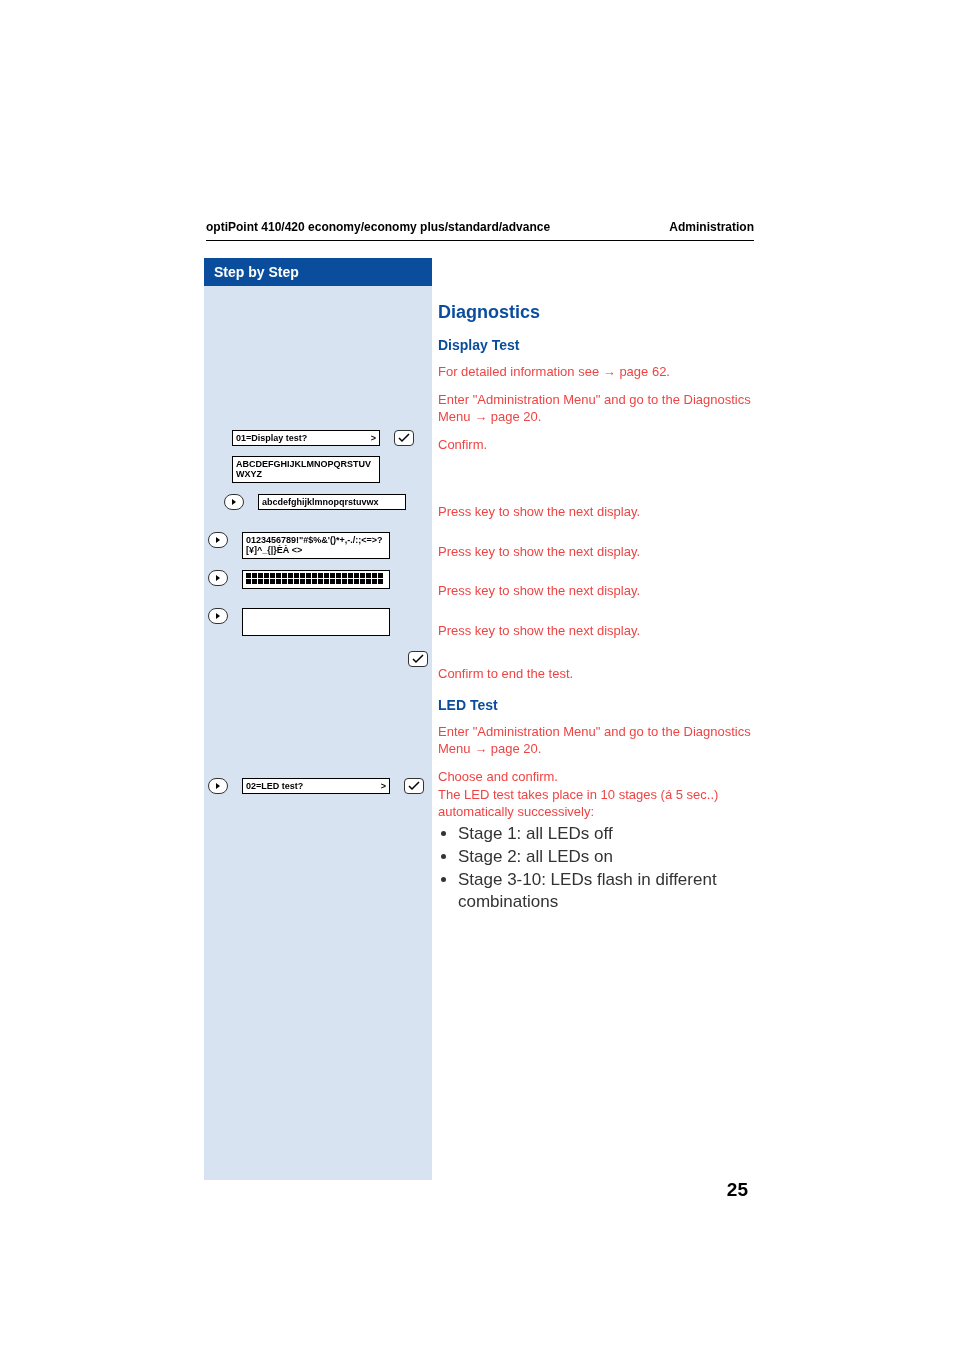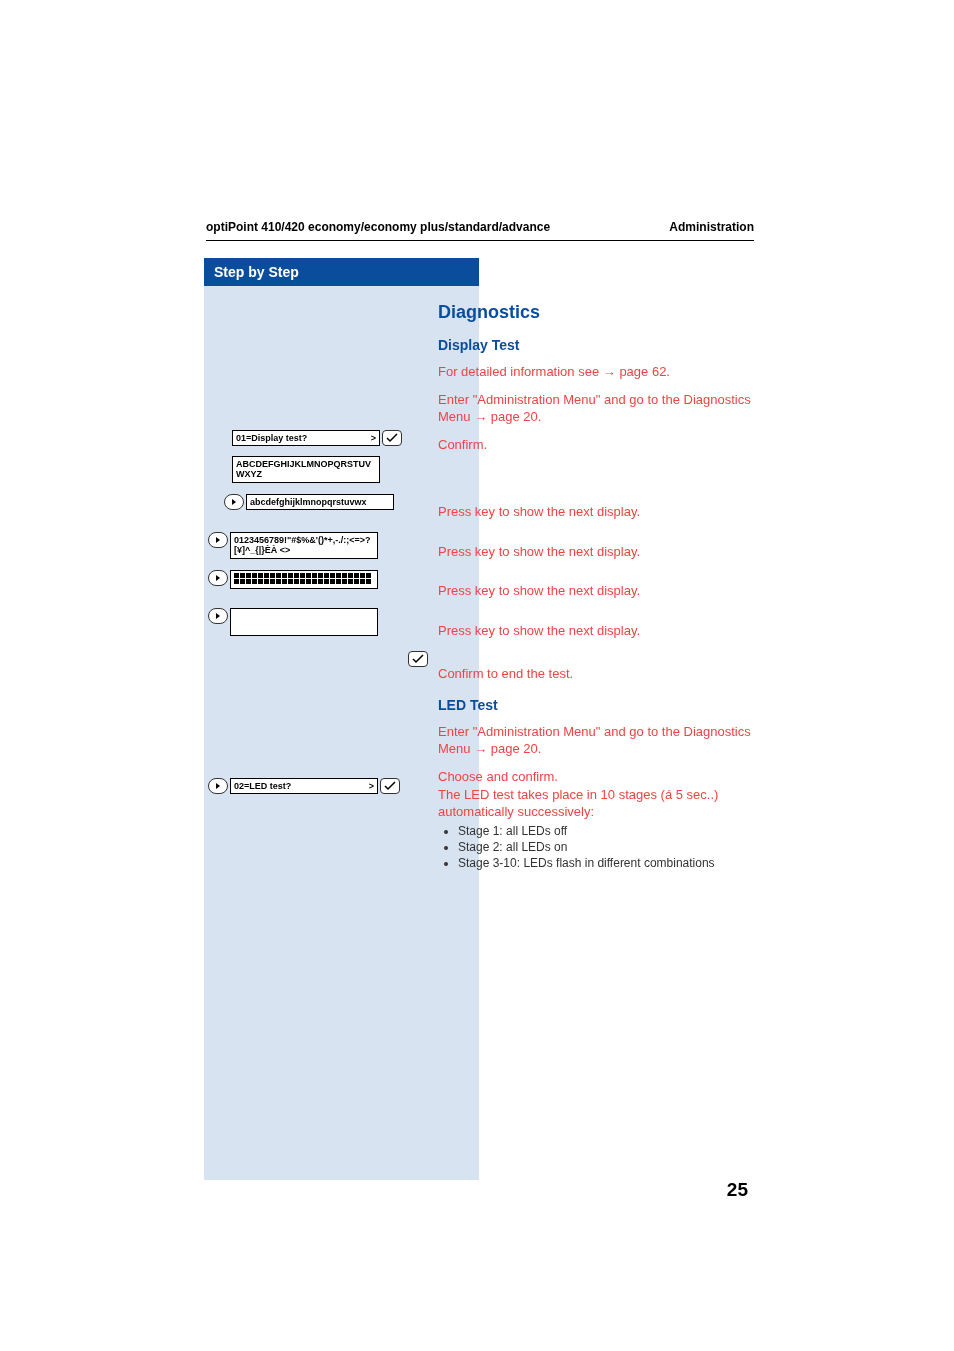--- a/index.html
+++ b/index.html
@@ -27,42 +27,42 @@
       font-weight: bold;
     }
     .header-right {
       font-size: 12px;
       font-weight: bold;
     }
     .sidebar {
       position: absolute;
       top: 258px;
       left: 204px;
-      width: 275px;
+      width: 228px;
       height: 922px;
       background: #d7e3f0;
     }
     .sidebar-title {
       background: #0a4d9c;
       color: #fff;
       font-size: 14px;
       font-weight: bold;
       padding: 6px 10px;
     }
     .content {
       position: absolute;
       top: 258px;
       left: 438px;
       right: 200px;
     }
     .step-item {
       position: absolute;
       display: flex;
       align-items: flex-start;
-      gap: 2px;
+      gap: 14px;
     }
     .arrow-key {
       width: 20px;
       height: 16px;
       border: 1px solid #333;
       border-radius: 8px;
       display: inline-flex;
       align-items: center;
       justify-content: center;
       font-size: 9px;
@@ -134,21 +134,21 @@
       color: #ef4444;
       line-height: 1.35;
       margin-bottom: 10px;
     }
     .arrow-inline {
       font-weight: bold;
     }
     .bullet-list {
       list-style: disc;
       margin-left: 20px;
-      font-size: 12px;
+      font-size: 17px;
       color: #333;
       line-height: 1.35;
     }
     .page-num {
       position: absolute;
       bottom: 150px;
       right: 206px;
       font-size: 19px;
       font-weight: bold;
     }

